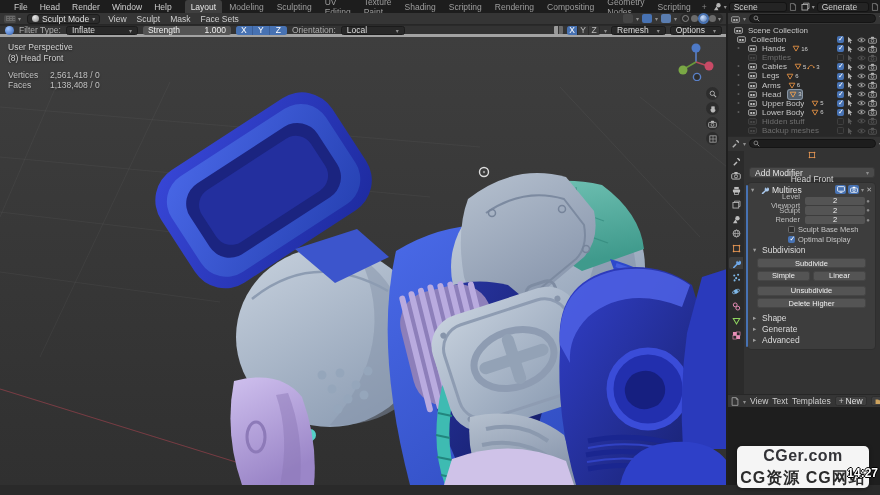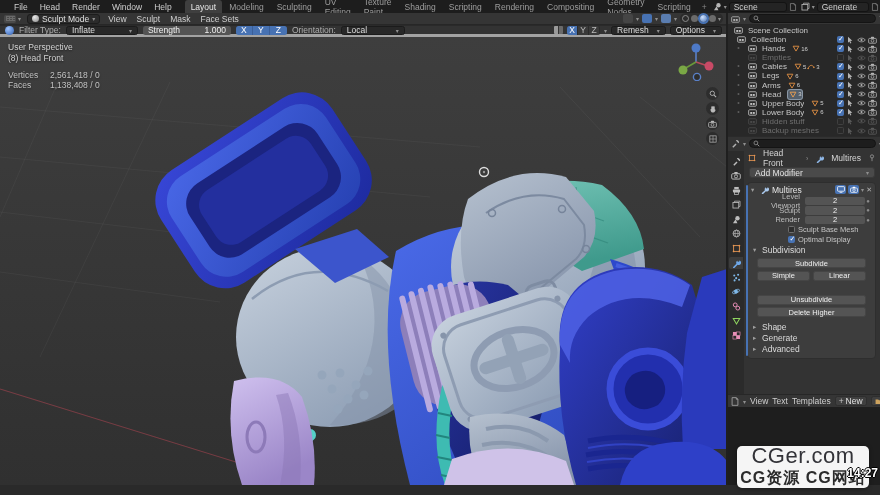--- a/index.html
+++ b/index.html
@@ -86,21 +86,21 @@
   .cb.on { background:#4772b3; border-color:#4772b3; }
   .cb.on:after { content:"✓"; position:absolute; left:0.5px; top:-2px; color:#fff; font-size:7px; }
 
   
   .props { left:728px; top:137px; width:152px; height:257px; background:#333333; }
   .props-hd { display:flex; align-items:center; gap:3px; height:13px; padding:0 3px; background:#333; }
   .tabstrip { position:absolute; left:0; top:14px; width:16px; height:243px; background:#2b2b2b; display:flex; flex-direction:column; align-items:center; gap:2.5px; padding-top:4px; }
   .tab { width:14px; height:12px; display:flex; align-items:center; justify-content:center; border-radius:2px 0 0 2px; }
   .tab.active { background:#3d3d3d; }
   .pcontent { position:absolute; left:16px; top:14px; width:136px; height:243px; }
-  .crumbs { display:flex; align-items:center; gap:7px; height:14px; padding:0 4px; color:#d6d6d6; }
+  .crumbs { display:flex; align-items:center; gap:15px; height:14px; padding:0 4px; color:#d6d6d6;flex-direction:column; }
   .crumb-sep { color:#8a8a8a; font-size:7px; }
   .addmod { margin:2px 5px 0 5px; height:11px; background:#4a4a4a; border:1px solid #3a3a3a; border-radius:3px; display:flex; align-items:center; justify-content:space-between; padding:0 5px; color:#e4e4e4; }
   .modpanel { position:relative; margin:4px 4px 0 3px; background:#3d3d3d; border:1px solid #2e2e2e; border-radius:4px; padding-bottom:4px; }
   .modpanel:before { content:""; position:absolute; left:-2px; top:2px; bottom:2px; width:2px; background:#4772b3; border-radius:2px; }
   .mp-hd { display:flex; align-items:center; gap:3px; height:13px; padding:0 3px; }
   .mp-name { color:#e6e6e6; }
   .tgl { width:11px; height:9px; border-radius:2px; background:#4772b3; display:flex; align-items:center; justify-content:center; }
   .mp-row { display:flex; align-items:center; height:9.5px; padding:0 4px; }
   .mp-row .ml { flex:1; text-align:right; padding-right:5px; color:#bdbdbd; font-size:7.5px; }
   .valbox { width:60px; height:8.5px; background:#545454; border-radius:2px; display:flex; align-items:center; justify-content:center; color:#f2f2f2; font-size:7.5px; }
@@ -116,21 +116,21 @@
   .txed-hd { left:728px; top:394px; width:152px; height:13px; background:#353535; border-top:1px solid #272727; display:flex; align-items:center; gap:4px; padding:0 3px; color:#cfcfcf; }
   .txed-body { left:728px; top:407px; width:152px; height:78px; background:#1e1e1e; }
   .minibtn { display:flex; align-items:center; gap:2px; background:#3f3f3f; border:1px solid #2e2e2e; border-radius:2.5px; height:10px; padding:0 3px; color:#e2e2e2; }
 
   
   .statusbar { left:0; top:485px; width:880px; height:10px; background:#232323; border-top:1px solid #1a1a1a; color:#9b9b9b; font-size:7.5px; }
   .skey { position:absolute; top:0; display:flex; align-items:center; gap:3px; height:10px; }
 
   
   .watermark { left:737px; top:446px; width:132px; height:42px; background:#f5f5f5; border-radius:5px; box-shadow:0 1px 4px rgba(0,0,0,.4); display:flex; flex-direction:column; align-items:center; justify-content:center; z-index:6; }
-  .wm-title { color:#333338; font-size:22px; line-height:22px; letter-spacing:.5px; font-weight:400; }
+  .wm-title { color:#333338; font-size:16px; line-height:22px; letter-spacing:.5px; font-weight:700; }
   .wm-sub { color:#2b2b2b; font-size:16px; font-weight:700; letter-spacing:1px; margin-top:1px; }
   .timestamp { right:2px; top:466px; z-index:7; color:#fff; font-weight:700; font-size:12px;
     text-shadow:-1px 0 #000, 1px 0 #000, 0 -1px #000, 0 1px #000; }
 </style>
 </head>
 <body>
 
 <div class="root">
 
   <svg width="0" height="0" style="position:absolute" aria-hidden="true">
@@ -1040,21 +1040,21 @@
           <span class="caret">▾</span>
           <span>Subdivision</span>
         </div>
         <div class="btnrow">
             <div class="btn">Subdivide</div>
           </div>
         <div class="btnrow">
           <div class="btn">Simple</div>
           <div class="btn">Linear</div>
         </div>
-        <div class="btnrow" style="margin-top:14px">
+        <div class="btnrow" style="margin-top:5px">
             <div class="btn">Unsubdivide</div>
           </div>
         <div class="btnrow">
             <div class="btn">Delete Higher</div>
           </div>
 
         <div class="sect" style="margin-top:4px">
           <span class="caret">▸</span>
           <span>Shape</span>
         </div>

